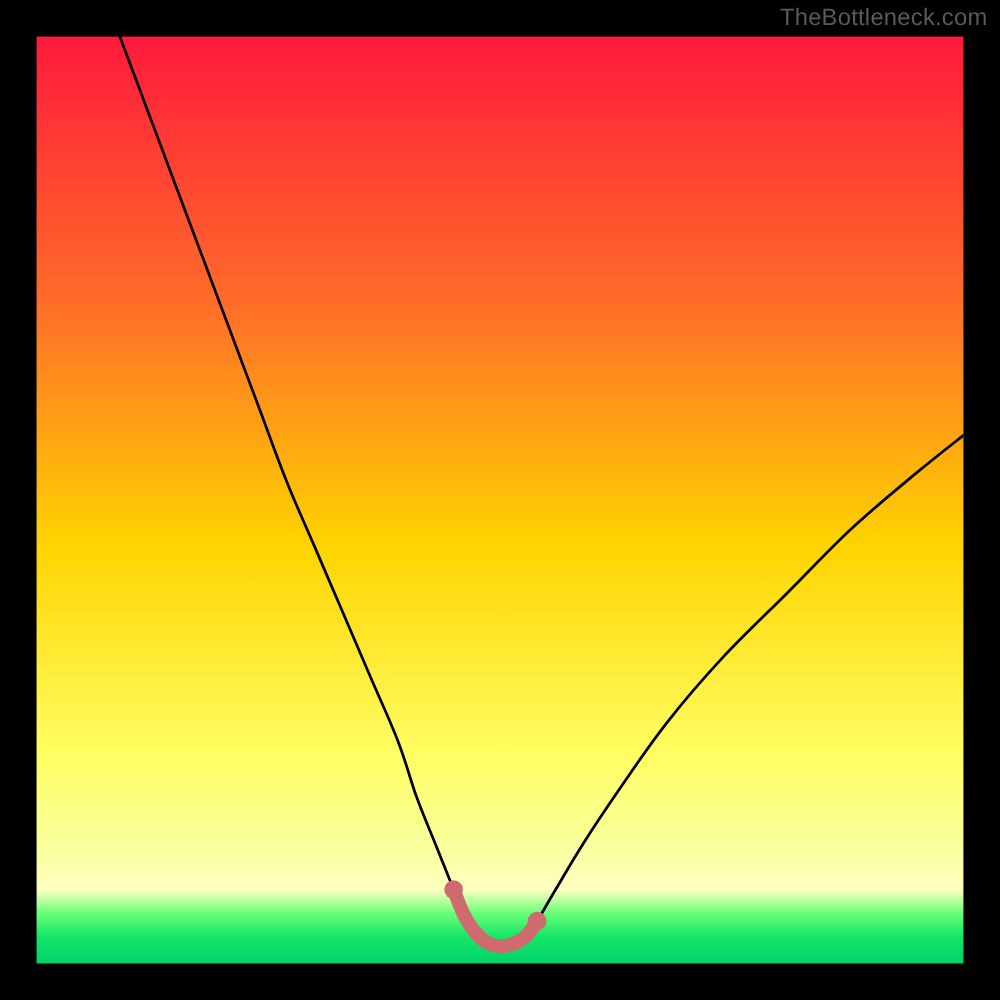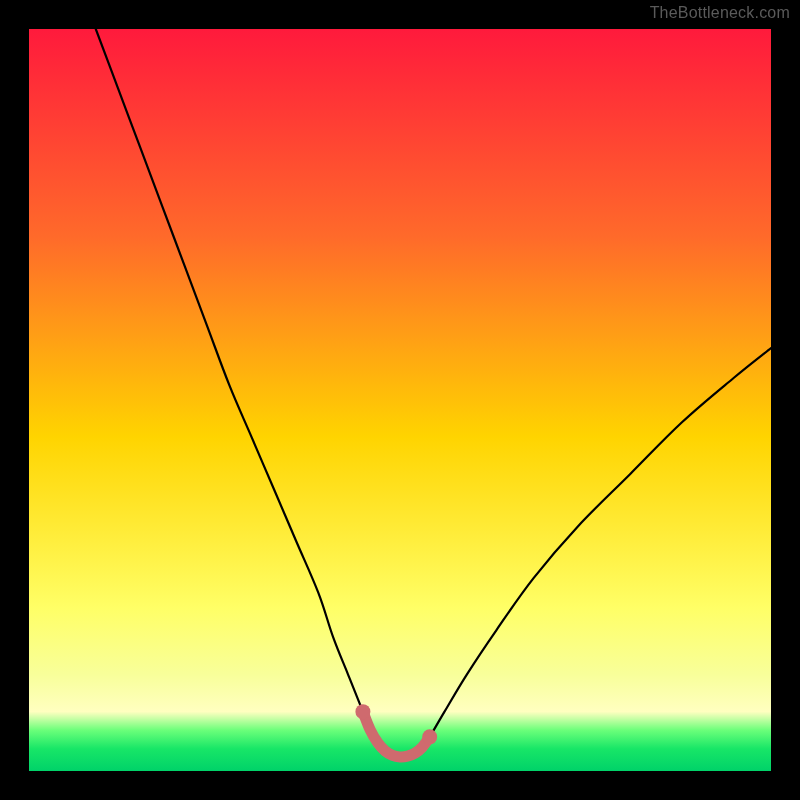--- a/index.html
+++ b/index.html
@@ -23,21 +23,21 @@
     top: 29px;
     width: 742px;
     height: 742px;
     overflow: hidden;
   }
   .watermark {
     position: absolute;
     top: 4px;
     right: 10px;
     color: #5a5a5a;
-    font-size: 16px;
+    font-size: 19px;
     font-weight: 500;
     letter-spacing: 0.2px;
     user-select: none;
   }
   svg { display: block; }
 </style>
 </head>
 <body>
 
 <div class="frame">

